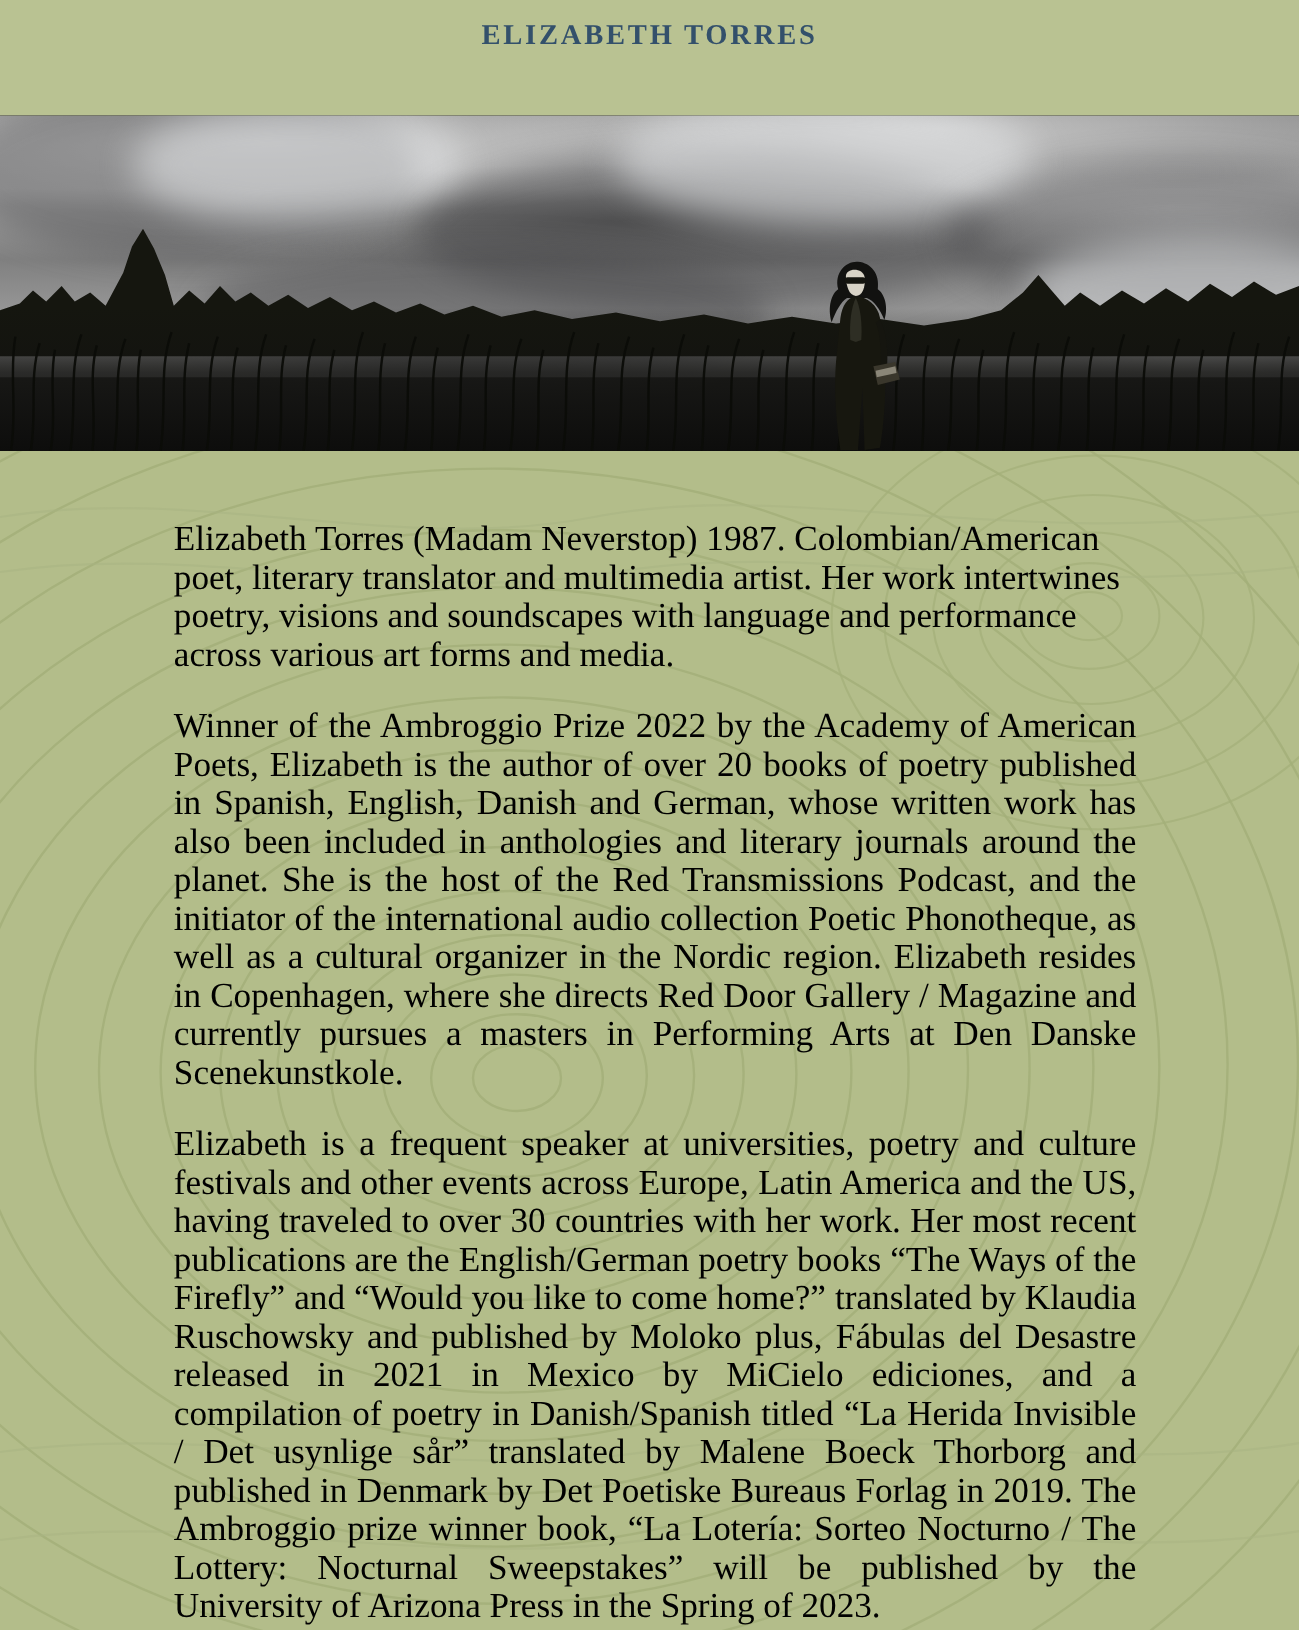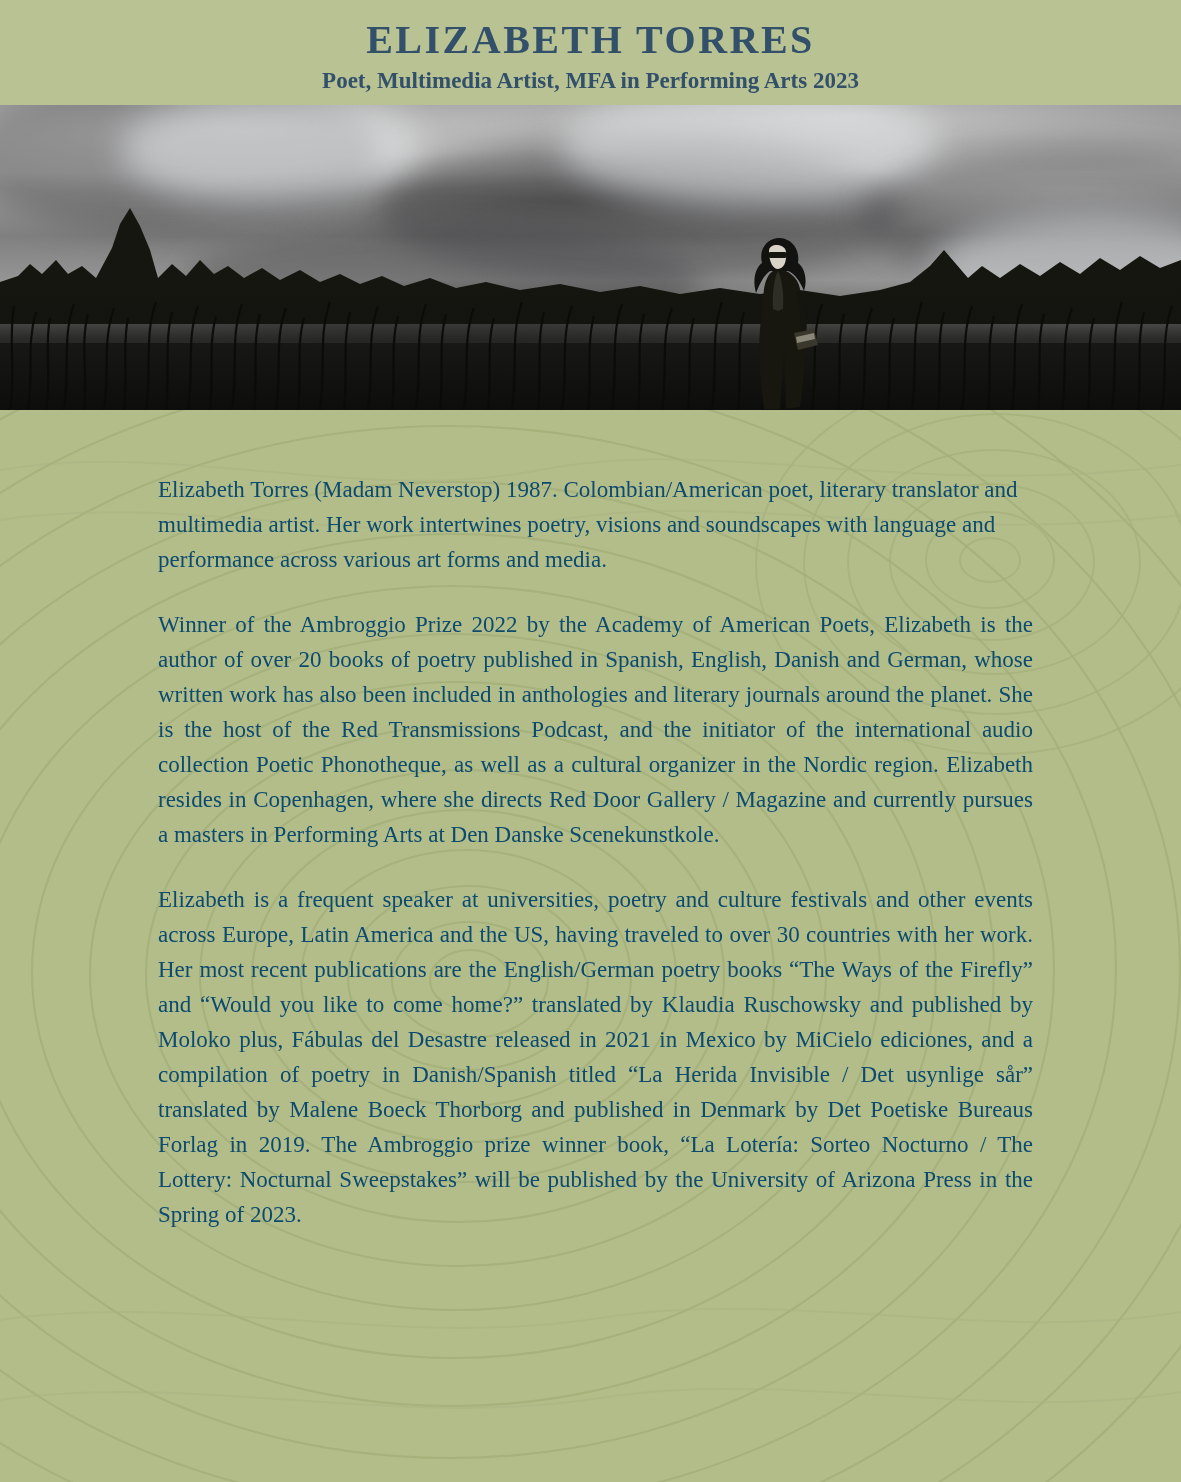--- a/index.html
+++ b/index.html
@@ -30,21 +30,21 @@
   .header {
     position: relative;
     z-index: 3;
     height: 105px;
     background: #b9c292;
     text-align: center;
     padding-top: 18px;
     box-sizing: border-box;
   }
   .header-name {
-    font-size: 40px;
+    font-size: 26px;
     letter-spacing: 2.5px;
     color: #33506b;
     font-weight: bold;
     font-variant: small-caps;
     text-transform: uppercase;
     margin: 0;
     line-height: 1.1;
   }
   .header-sub {
     font-size: 23px;
@@ -119,22 +119,22 @@
   }
 
   
   .content {
     position: relative;
     z-index: 3;
     padding: 62px 148px 0 158px;
     box-sizing: border-box;
   }
   .para {
-    color: #0c4a6e;
-    font-size: 23px;
+    color: #000000;
+    font-size: 32px;
     line-height: 35px;
     margin: 0 0 30px 0;
   }
   .para.justified {
     text-align: justify;
   }
   .para.intro {
     text-align: left;
   }
   .para:last-child { margin-bottom: 16px; }
@@ -175,21 +175,20 @@
       <path d="M0,470 C180,440 360,505 540,470 C720,435 900,500 1181,465"></path>
       <path d="M0,520 C190,492 370,552 560,520 C740,490 930,546 1181,515"></path>
       <path d="M0,1320 C200,1292 400,1350 600,1318 C800,1288 990,1344 1181,1312"></path>
       <path d="M0,1400 C200,1372 400,1430 600,1398 C800,1368 990,1424 1181,1392"></path>
     </g>
   </svg>
 </div>
 
 <div class="header">
   <h1 class="header-name">ELIZABETH TORRES</h1>
-  <h2 class="header-sub">Poet, Multimedia Artist, MFA in Performing Arts 2023</h2>
 </div>
 
 <div class="hero">
   <div class="sky"></div>
 
   <div class="cloud" style="left:-40px; top:-30px; width:420px; height:160px;"></div>
   <div class="cloud-light" style="left:120px; top:-10px; width:300px; height:110px;"></div>
   <div class="cloud" style="left:380px; top:30px; width:520px; height:150px;"></div>
   <div class="cloud-light" style="left:560px; top:-20px; width:380px; height:120px;"></div>
   <div class="cloud" style="left:860px; top:40px; width:420px; height:140px;"></div>

